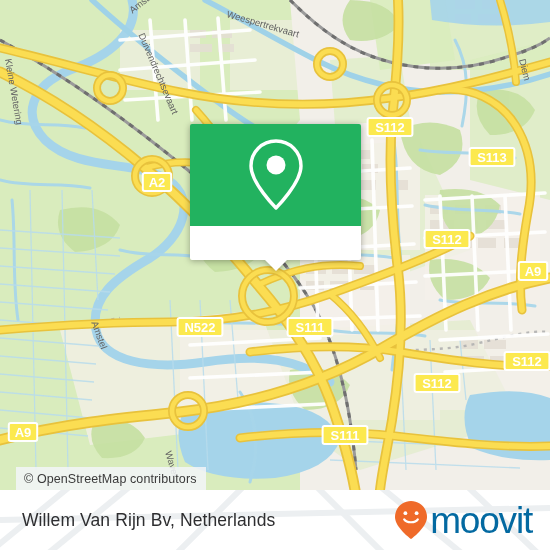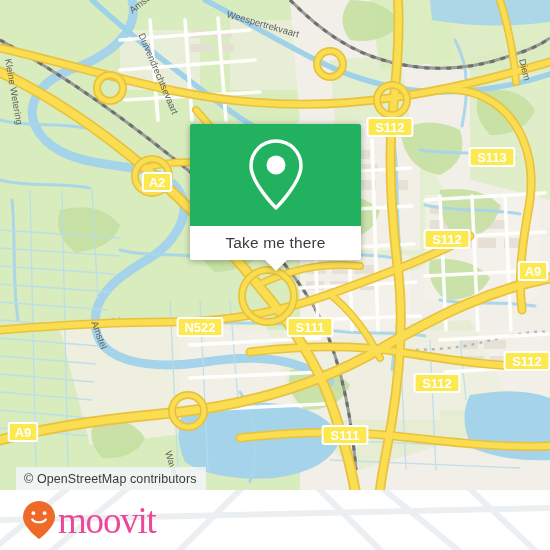--- a/index.html
+++ b/index.html
@@ -123,25 +123,25 @@
   }
   #brand {
     position: relative;
     display: flex;
     align-items: center;
     gap: 2px;
     z-index: 2;
   }
   #brand-word {
     font-size: 37px;
-    color: #ec4899;
+    color: #0369a1;
     letter-spacing: -1.2px;
     font-weight: 400;
     line-height: 1;
-    font-family: Liberation Serif, serif;
+    font-family: Liberation Sans, sans-serif;
   }
 </style>
 </head>
 <body>
 
 <div id="app">
 
   <div id="map-area">
     <svg id="map-svg" width="550" height="490" viewBox="0 0 550 490" xmlns="http://www.w3.org/2000/svg">
       <defs>
@@ -455,38 +455,38 @@
   </div>
 
   <div id="popup">
     <div id="popup-green">
       <svg width="62" height="76" viewBox="0 0 62 76">
         <path d="M31 4 C17 4 6 15 6 29 C6 46 31 71 31 71 C31 71 56 46 56 29 C56 15 45 4 31 4 Z" fill="none" stroke="#ffffff" stroke-width="3.4" stroke-linejoin="round"></path>
         <circle cx="31" cy="28" r="9.5" fill="#ffffff"></circle>
       </svg>
     </div>
     <div id="popup-white">
-      <span id="popup-label">Take me there</span>
       <div id="popup-tail"></div>
     </div>
   </div>
 
   <div id="footer">
     <svg id="footer-bg" viewBox="0 0 550 60">
       <g stroke="#eceff1" stroke-width="6" fill="none">
         <path d="M-20,70 L90,-20"></path>
         <path d="M40,70 L150,-20"></path>
         <path d="M170,70 L260,-20"></path>
         <path d="M300,-20 L390,70"></path>
         <path d="M360,-20 L470,70"></path>
         <path d="M450,-20 L545,70"></path>
         <path d="M0,30 L550,18"></path>
       </g>
     </svg>
 
+    <div id="footer-title">Willem Van Rijn Bv, Netherlands</div>
 
     <div id="brand">
       <svg width="34" height="40" viewBox="0 0 34 40">
         <path d="M17 1 C8.2 1 1 8.1 1 16.9 C1 27.4 17 39 17 39 C17 39 33 27.4 33 16.9 C33 8.1 25.8 1 17 1 Z" fill="#ef6a29"></path>
         <circle cx="11.4" cy="13.2" r="1.9" fill="#ffffff"></circle>
         <circle cx="22.6" cy="13.2" r="1.9" fill="#ffffff"></circle>
         <path d="M10.2 19.4 C12.6 23.2 21.4 23.2 23.8 19.4" fill="none" stroke="#ffffff" stroke-width="2.2" stroke-linecap="round"></path>
       </svg>
       <span id="brand-word">moovit</span>
     </div>

